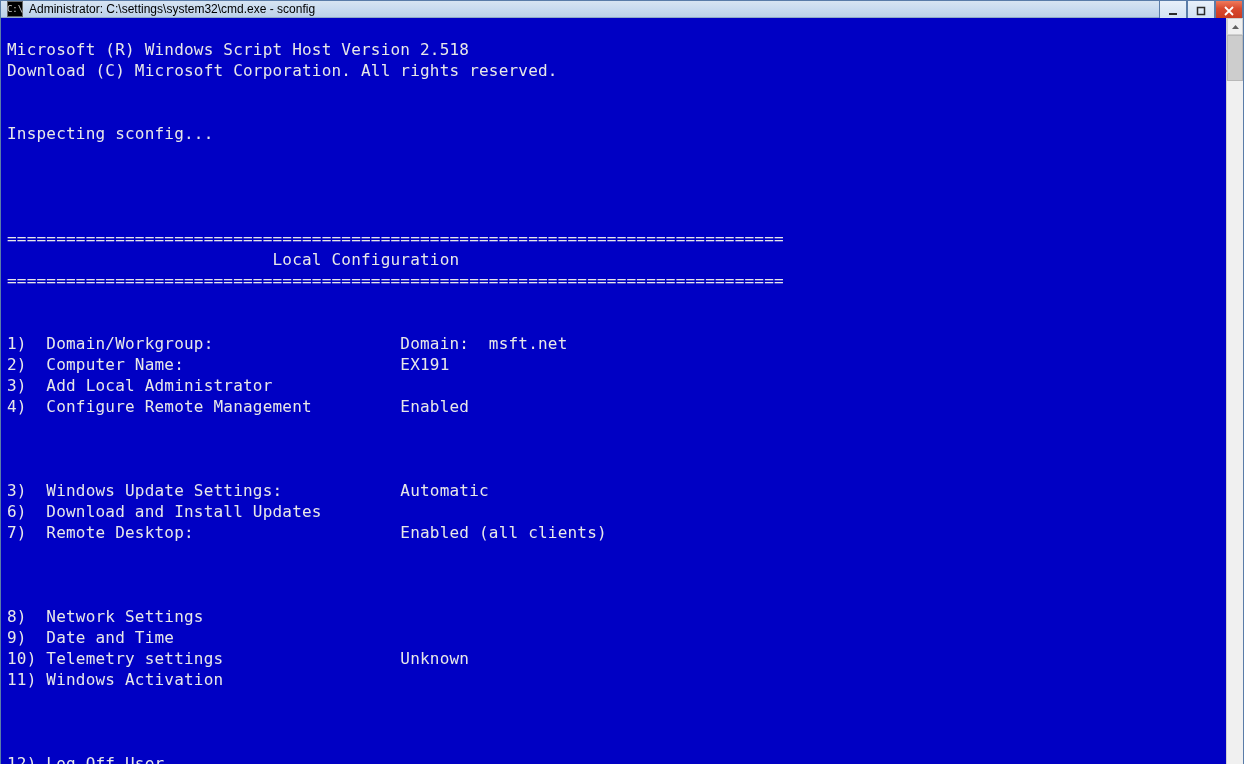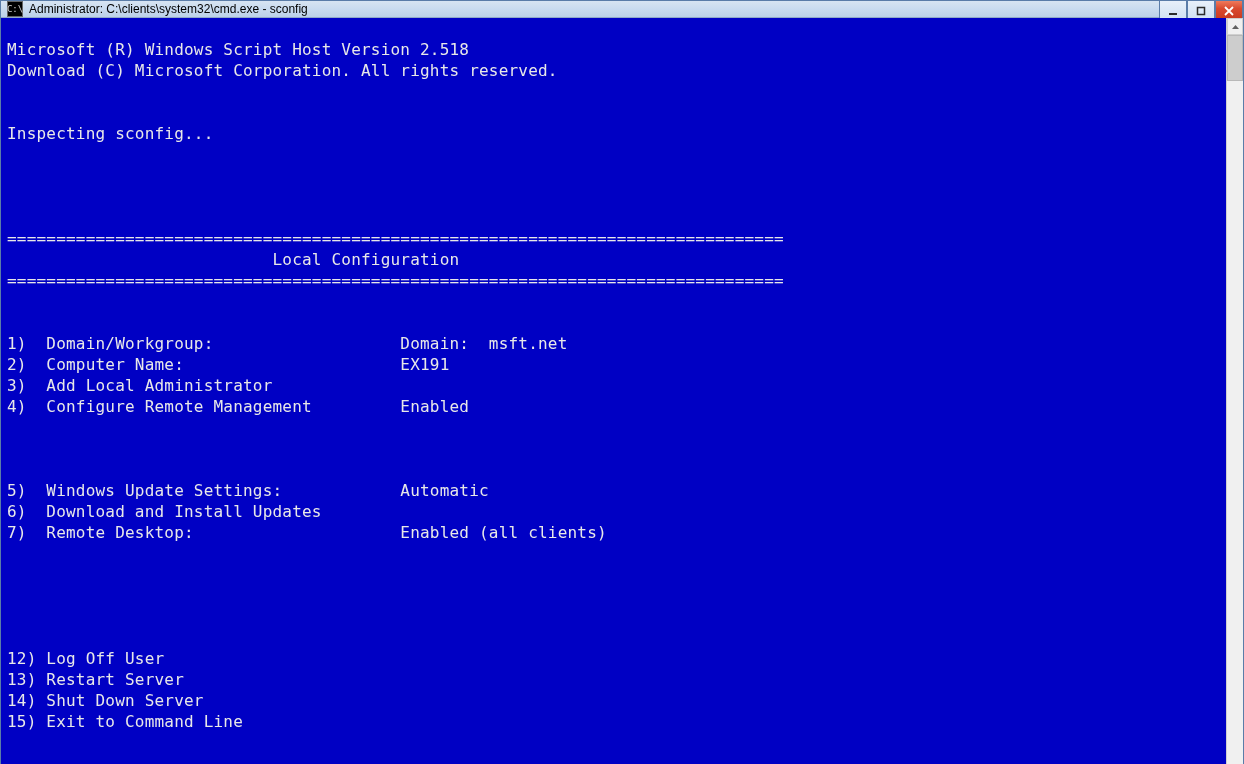--- a/index.html
+++ b/index.html
@@ -127,21 +127,21 @@
     }
     .blank { height: 21px; }
     @keyframes blink { 50% { opacity: 0; } }
   </style>
 </head>
 <body>
 
 <div class="window">
   <div class="titlebar">
     <span class="titlebar-icon">C:\</span>
-    <span class="titlebar-title">Administrator: C:\clients\system32\cmd.exe - sconfig</span>
+    <span class="titlebar-title">Administrator: C:\settings\system32\cmd.exe - sconfig</span>
     <div class="win-controls">
       <div class="win-btn">
         <svg width="10" height="10" viewBox="0 0 10 10">
             <rect x="1" y="7" width="8" height="2" fill="#2b2b2b"></rect>
           </svg>
       </div>
       <div class="win-btn">
         <svg width="10" height="10" viewBox="0 0 10 10">
             <rect x="1.5" y="1.5" width="7" height="7" fill="none" stroke="#2b2b2b" stroke-width="1.5"></rect>
           </svg>
@@ -164,24 +164,28 @@
 <div class="blank"></div>
 <span>===============================================================================</span>
 <span>                           Local Configuration</span>
 <span>===============================================================================</span>
 <div class="blank"></div>
 <div id="group1"><span>1)  Domain/Workgroup:                   Domain:  msft.net
 2)  Computer Name:                      EX191
 3)  Add Local Administrator             
 4)  Configure Remote Management         Enabled</span></div>
 <div class="blank"></div>
-<div id="group2"><span>5)  Windows Update Settings:            Automatic
+<div id="group2"><span>3)  Windows Update Settings:            Automatic
 6)  Download and Install Updates        
 7)  Remote Desktop:                     Enabled (all clients)</span></div>
 <div class="blank"></div>
+<div id="group3"><span>8)  Network Settings                    
+9)  Date and Time                       
+10) Telemetry settings                  Unknown
+11) Windows Activation                  </span></div>
 <div class="blank"></div>
 <div id="group4"><span>12) Log Off User                        
 13) Restart Server                      
 14) Shut Down Server                    
 15) Exit to Command Line                </span></div>
 
 
     </div>
 
     <div class="scrollbar">

